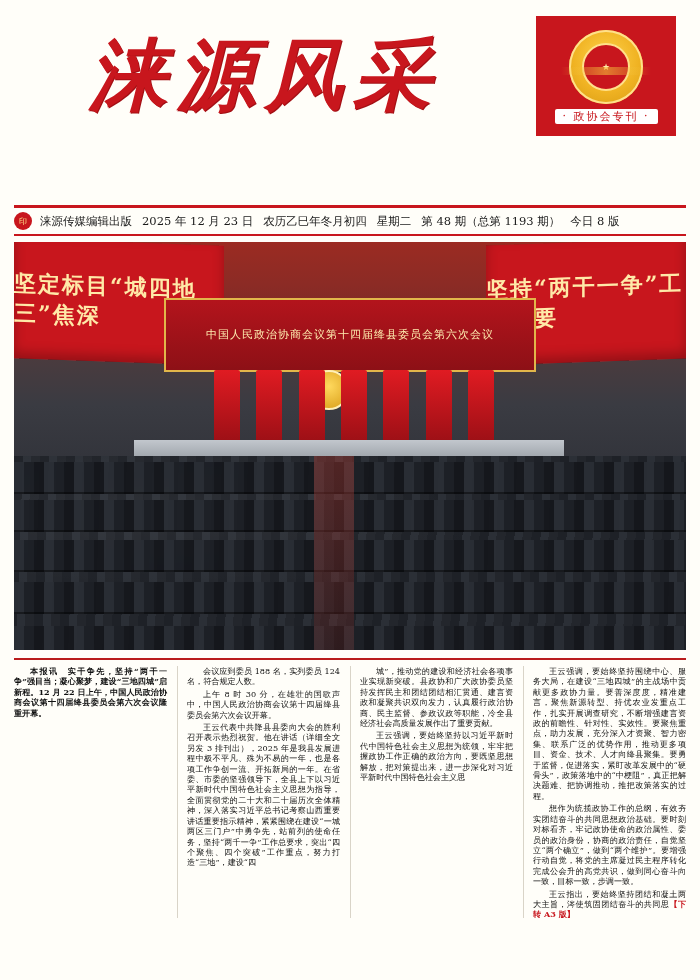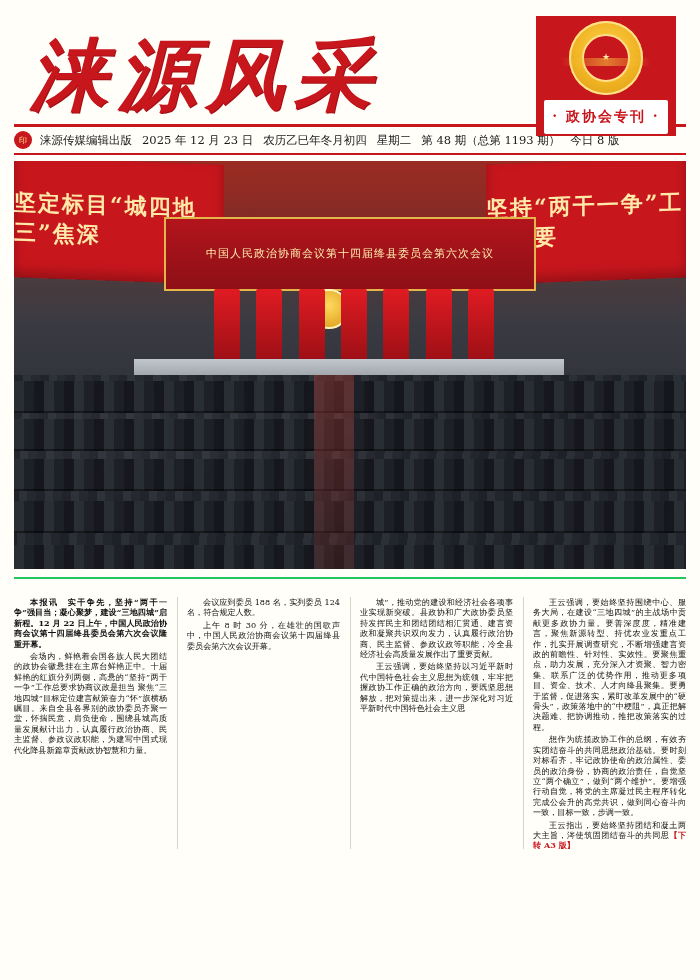--- a/index.html
+++ b/index.html
@@ -7,23 +7,24 @@
     width:700px;height:980px;
     background:#fdfcf7;
     font-family:"DejaVu Sans","Liberation Sans",sans-serif;
     overflow:hidden;
   }
   .page{position:relative;width:700px;height:980px;background:#fffef9;}
 
   
   .masthead{
     position:relative;
-    height:124px;
+    height:205px;
     padding:10px 14px 0 14px;
     box-sizing:border-box;
+    text-align:center;
   }
   .nameplate{
     position:absolute;
     left:30px;top:20px;
     width:470px;height:110px;
     color:#c8161d;
     font-family:"DejaVu Serif","Liberation Serif",serif;
     font-weight:bold;
     font-size:78px;
     letter-spacing:10px;
@@ -59,23 +60,23 @@
   .emblem-rays{
     position:absolute;left:-8px;top:50%;width:90px;height:8px;
     background:linear-gradient(90deg,transparent,#f3c03a,transparent);
     opacity:.6;
   }
   .emblem-caption{
     margin-top:5px;
     background:#fff;
     color:#c8161d;
     font-family:"DejaVu Serif","Liberation Serif",serif;
-    font-weight:bold;
-    font-size:14px;
-    padding:8px 8px;
+    font-weight:normal;
+    font-size:11px;
+    padding:0 8px;
     letter-spacing:2px;
     border-radius:2px;
     white-space:nowrap;
   }
 
   
   .rule-thick{height:3px;background:#c8161d;margin:0 14px;}
   .infobar{
     margin:0 14px;
     height:26px;
@@ -170,22 +171,22 @@
     opacity:.95;
   }
   .ph-aisle{
     position:absolute;left:300px;top:214px;width:40px;bottom:0;
     background:linear-gradient(180deg, rgba(190,60,50,.35), rgba(120,40,36,.25));
   }
 
   
   .body-wrap{
     margin:8px 14px 13px 14px;
-    border-top:2px solid #22c55e;
-    padding-top:18px;
+    border-top:2px solid #b91c1c;
+    padding-top:6px;
     height:252px;
     overflow:hidden;
   }
   .cols{
     display:flex;
     gap:10px;
     height:100%;
   }
   .col{
     flex:1;
@@ -260,26 +261,26 @@
       <div style="top:170px"></div>
     </div>
     <div class="ph-aisle"></div>
   </div>
 
   <div class="body-wrap">
     <div class="cols">
 
       <div class="col">
         <p class="lead">本报讯　实干争先，坚持“两干一争”强目当；凝心聚梦，建设“三地四城”启新程。12 月 22 日上午，中国人民政治协商会议第十四届绛县委员会第六次会议隆重开幕。</p>
-        <p>会场内，鲜艳着会国各族人民大团结的政协会徽悬挂在主席台鲜艳正中。十届鲜艳的红旗分列两侧，高悬的“坚持”两干一争”工作总要求协商议政是担当 聚焦“三地四城”目标定位建言献策奋力“怀”旗横杨瞩目。来自全县各界别的政协委员齐聚一堂，怀揣民意，肩负使命，围绕县城高质量发展献计出力，认真履行政治协商、民主监督、参政议政职能，为建写中国式现代化降县新篇章贡献政协智慧和力量。</p>
       </div>
 
       <div class="col">
         <p>会议应到委员 188 名，实列委员 124 名，符合规定人数。</p>
         <p>上午 8 时 30 分，在雄壮的国歌声中，中国人民政治协商会议第十四届绛县委员会第六次会议开幕。</p>
+        <p>王云代表中共降县县委向大会的胜利召开表示热烈祝贺。他在讲话（详细全文另发 3 排刊出），2025 年是我县发展进程中极不平凡、殊为不易的一年，也是各项工作争创一流、开拓新局的一年。在省委、市委的坚强领导下，全县上下以习近平新时代中国特色社会主义思想为指导，全面贯彻党的二十大和二十届历次全体精神，深入落实习近平总书记考察山西重要讲话重要指示精神，紧紧围绕在建设“一城两区三门户”中勇争先，站前列的使命任务，坚持“两千一争”工作总要求，突出“四个聚焦、四个突破”工作重点，努力打造“三地”，建设“四</p>
       </div>
 
       <div class="col">
         <p>城”，推动党的建设和经济社会各项事业实现新突破。县政协和广大政协委员坚持发挥民主和团结团结相汇贯通、建言资政和凝聚共识双向发力，认真履行政治协商、民主监督、参政议政等职能，冷全县经济社会高质量发展作出了重要贡献。</p>
         <p>王云强调，要始终坚持以习近平新时代中国特色社会主义思想为统领，牢牢把握政协工作正确的政治方向，要既坚思想解放，把对策提出来，进一步深化对习近平新时代中国特色社会主义思</p>
       </div>
 
       <div class="col">
         <p>王云强调，要始终坚持围绕中心、服务大局，在建设“三地四城”的主战场中贡献更多政协力量。要善深度度，精准建言，聚焦新源转型、持优农业发重点工作，扎实开展调查研究，不断增强建言资政的前瞻性、针对性、实效性。要聚焦重点，助力发展，充分深入才资聚、智力密集、联系广泛的优势作用，推动更多项目、资金、技术、人才向绛县聚集。要勇于监督，促进落实，紧盯改革发展中的“硬骨头”，政策落地中的“中梗阻”，真正把解决题难、把协调推动，推把改策落实的过程。</p>
         <p>想作为统揽政协工作的总纲，有效夯实团结奋斗的共同思想政治基础。要时刻对标看齐，牢记政协使命的政治属性、委员的政治身份，协商的政治责任，自觉坚立“两个确立”，做到“两个维护”。要增强行动自觉，将党的主席凝过民主程序转化完成公会升的高党共识，做到同心奋斗向一致，目标一致，步调一致。</p>

